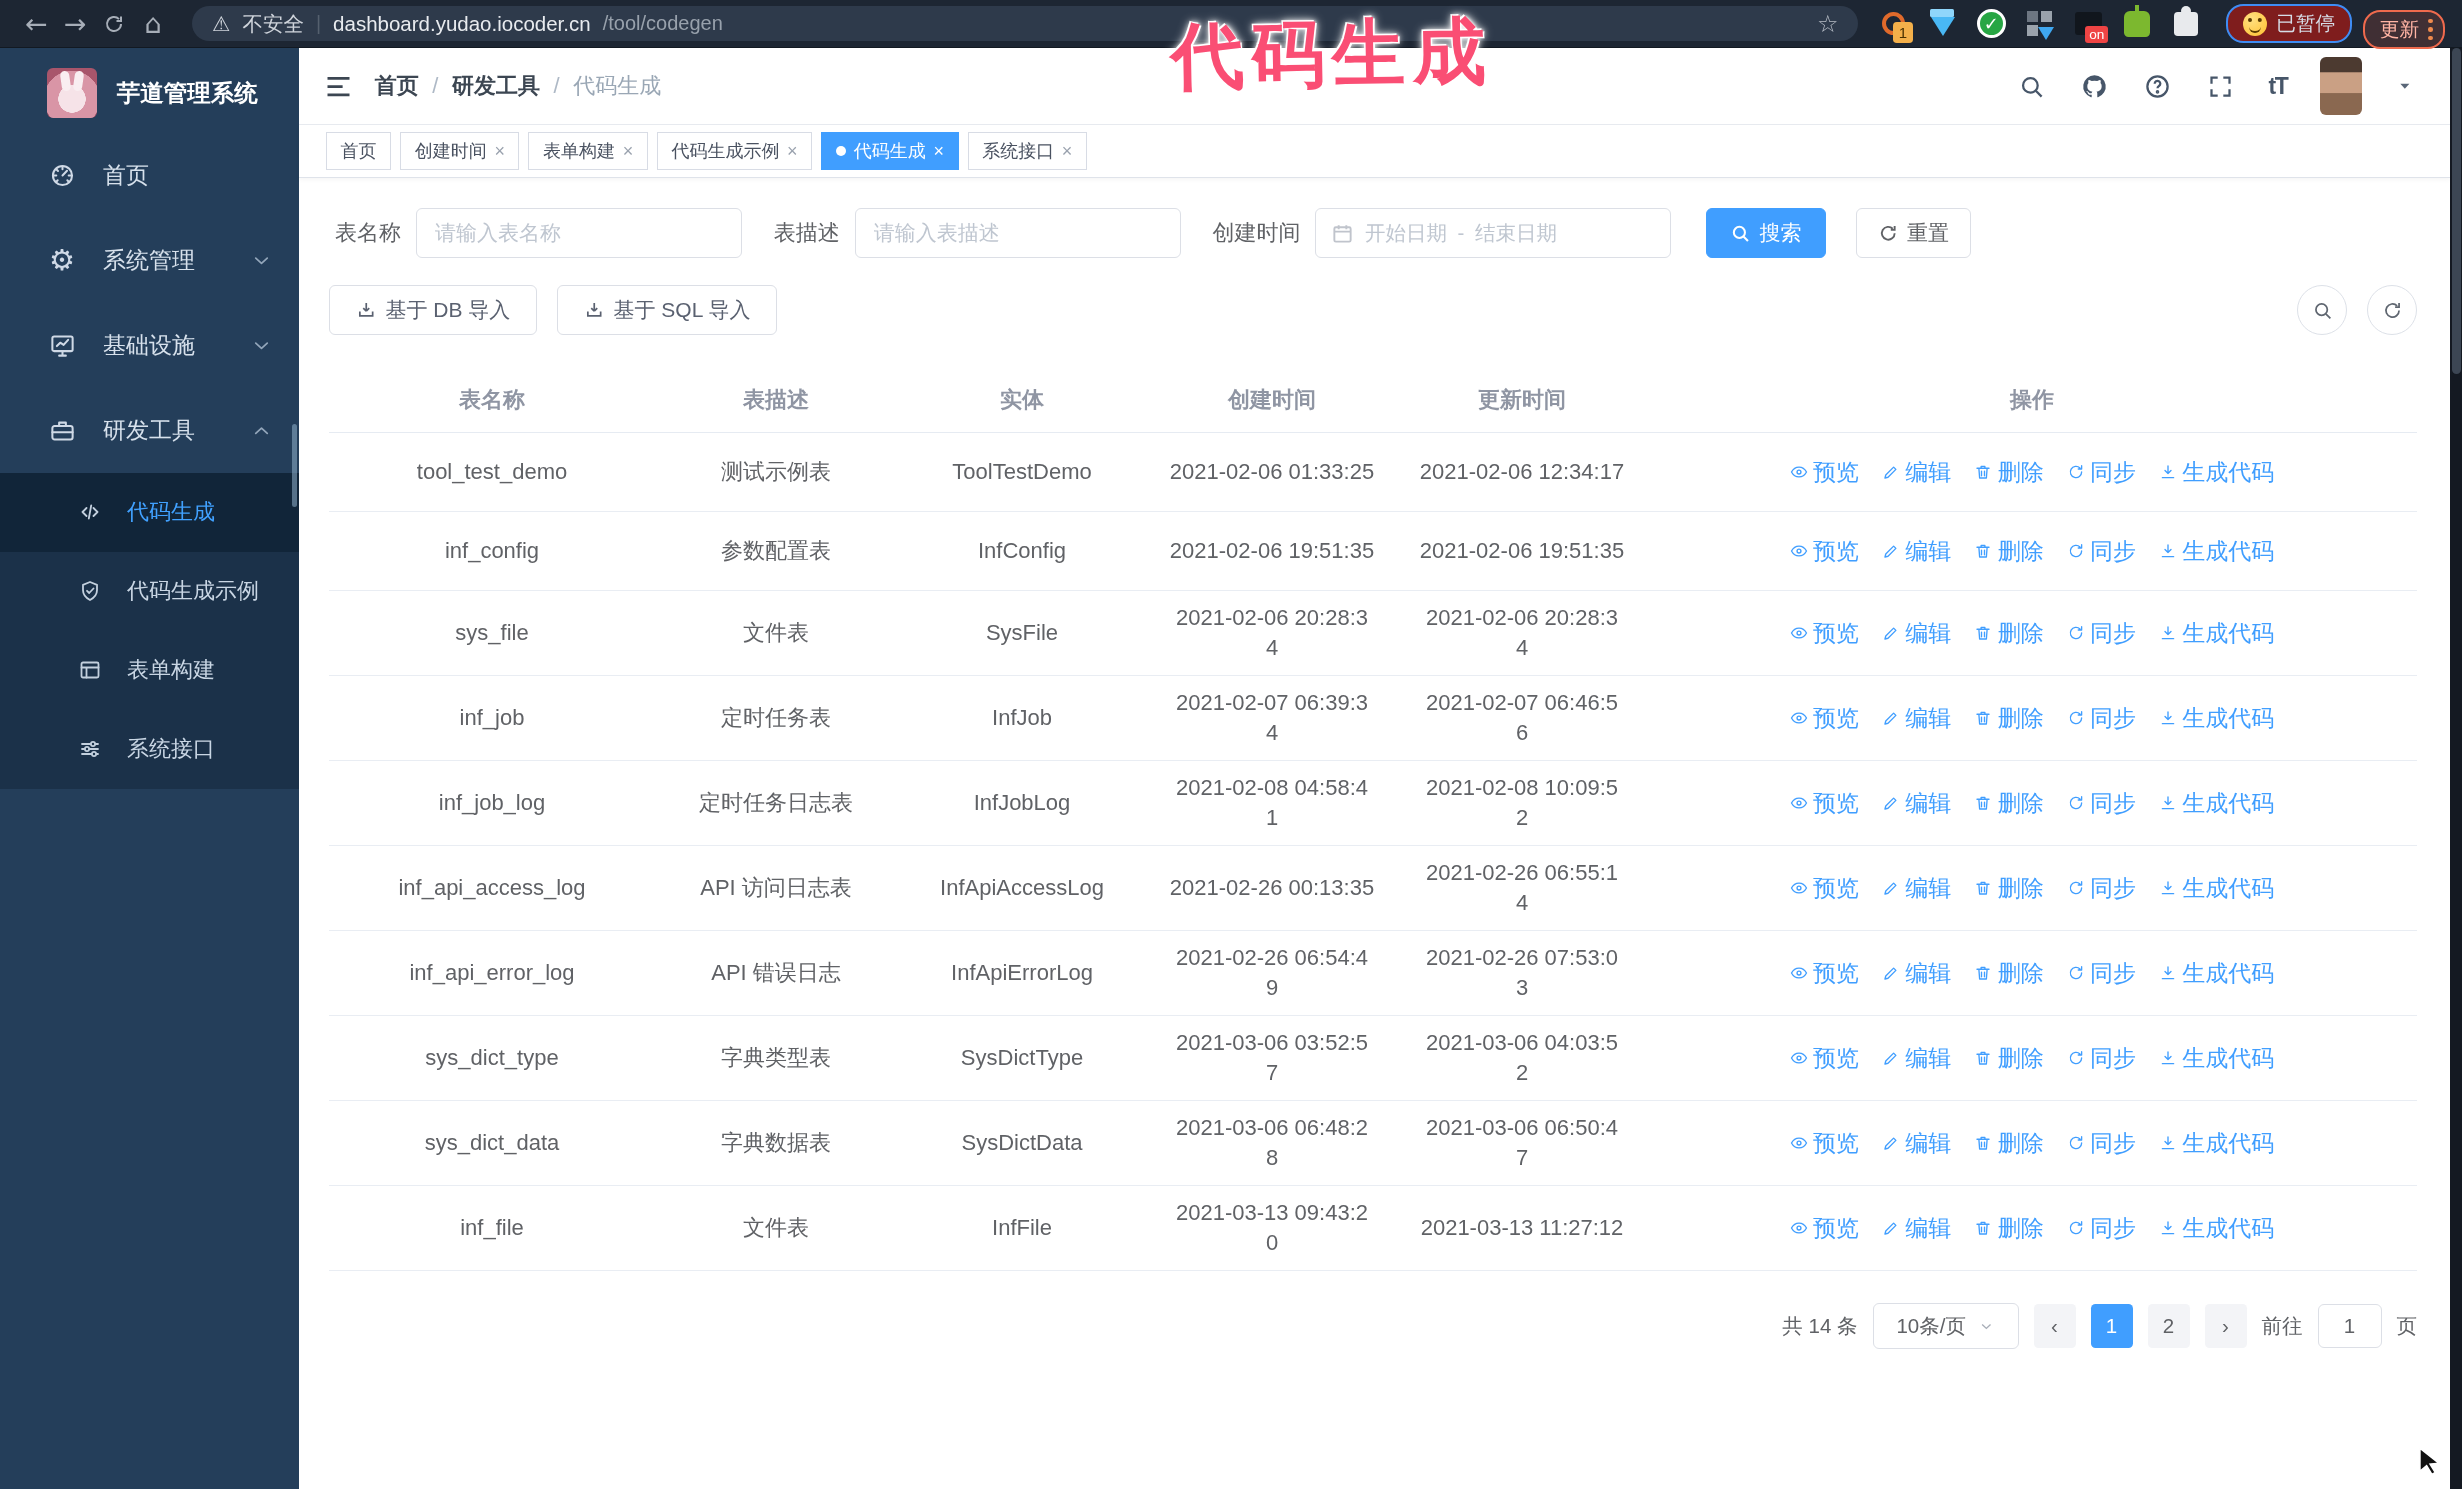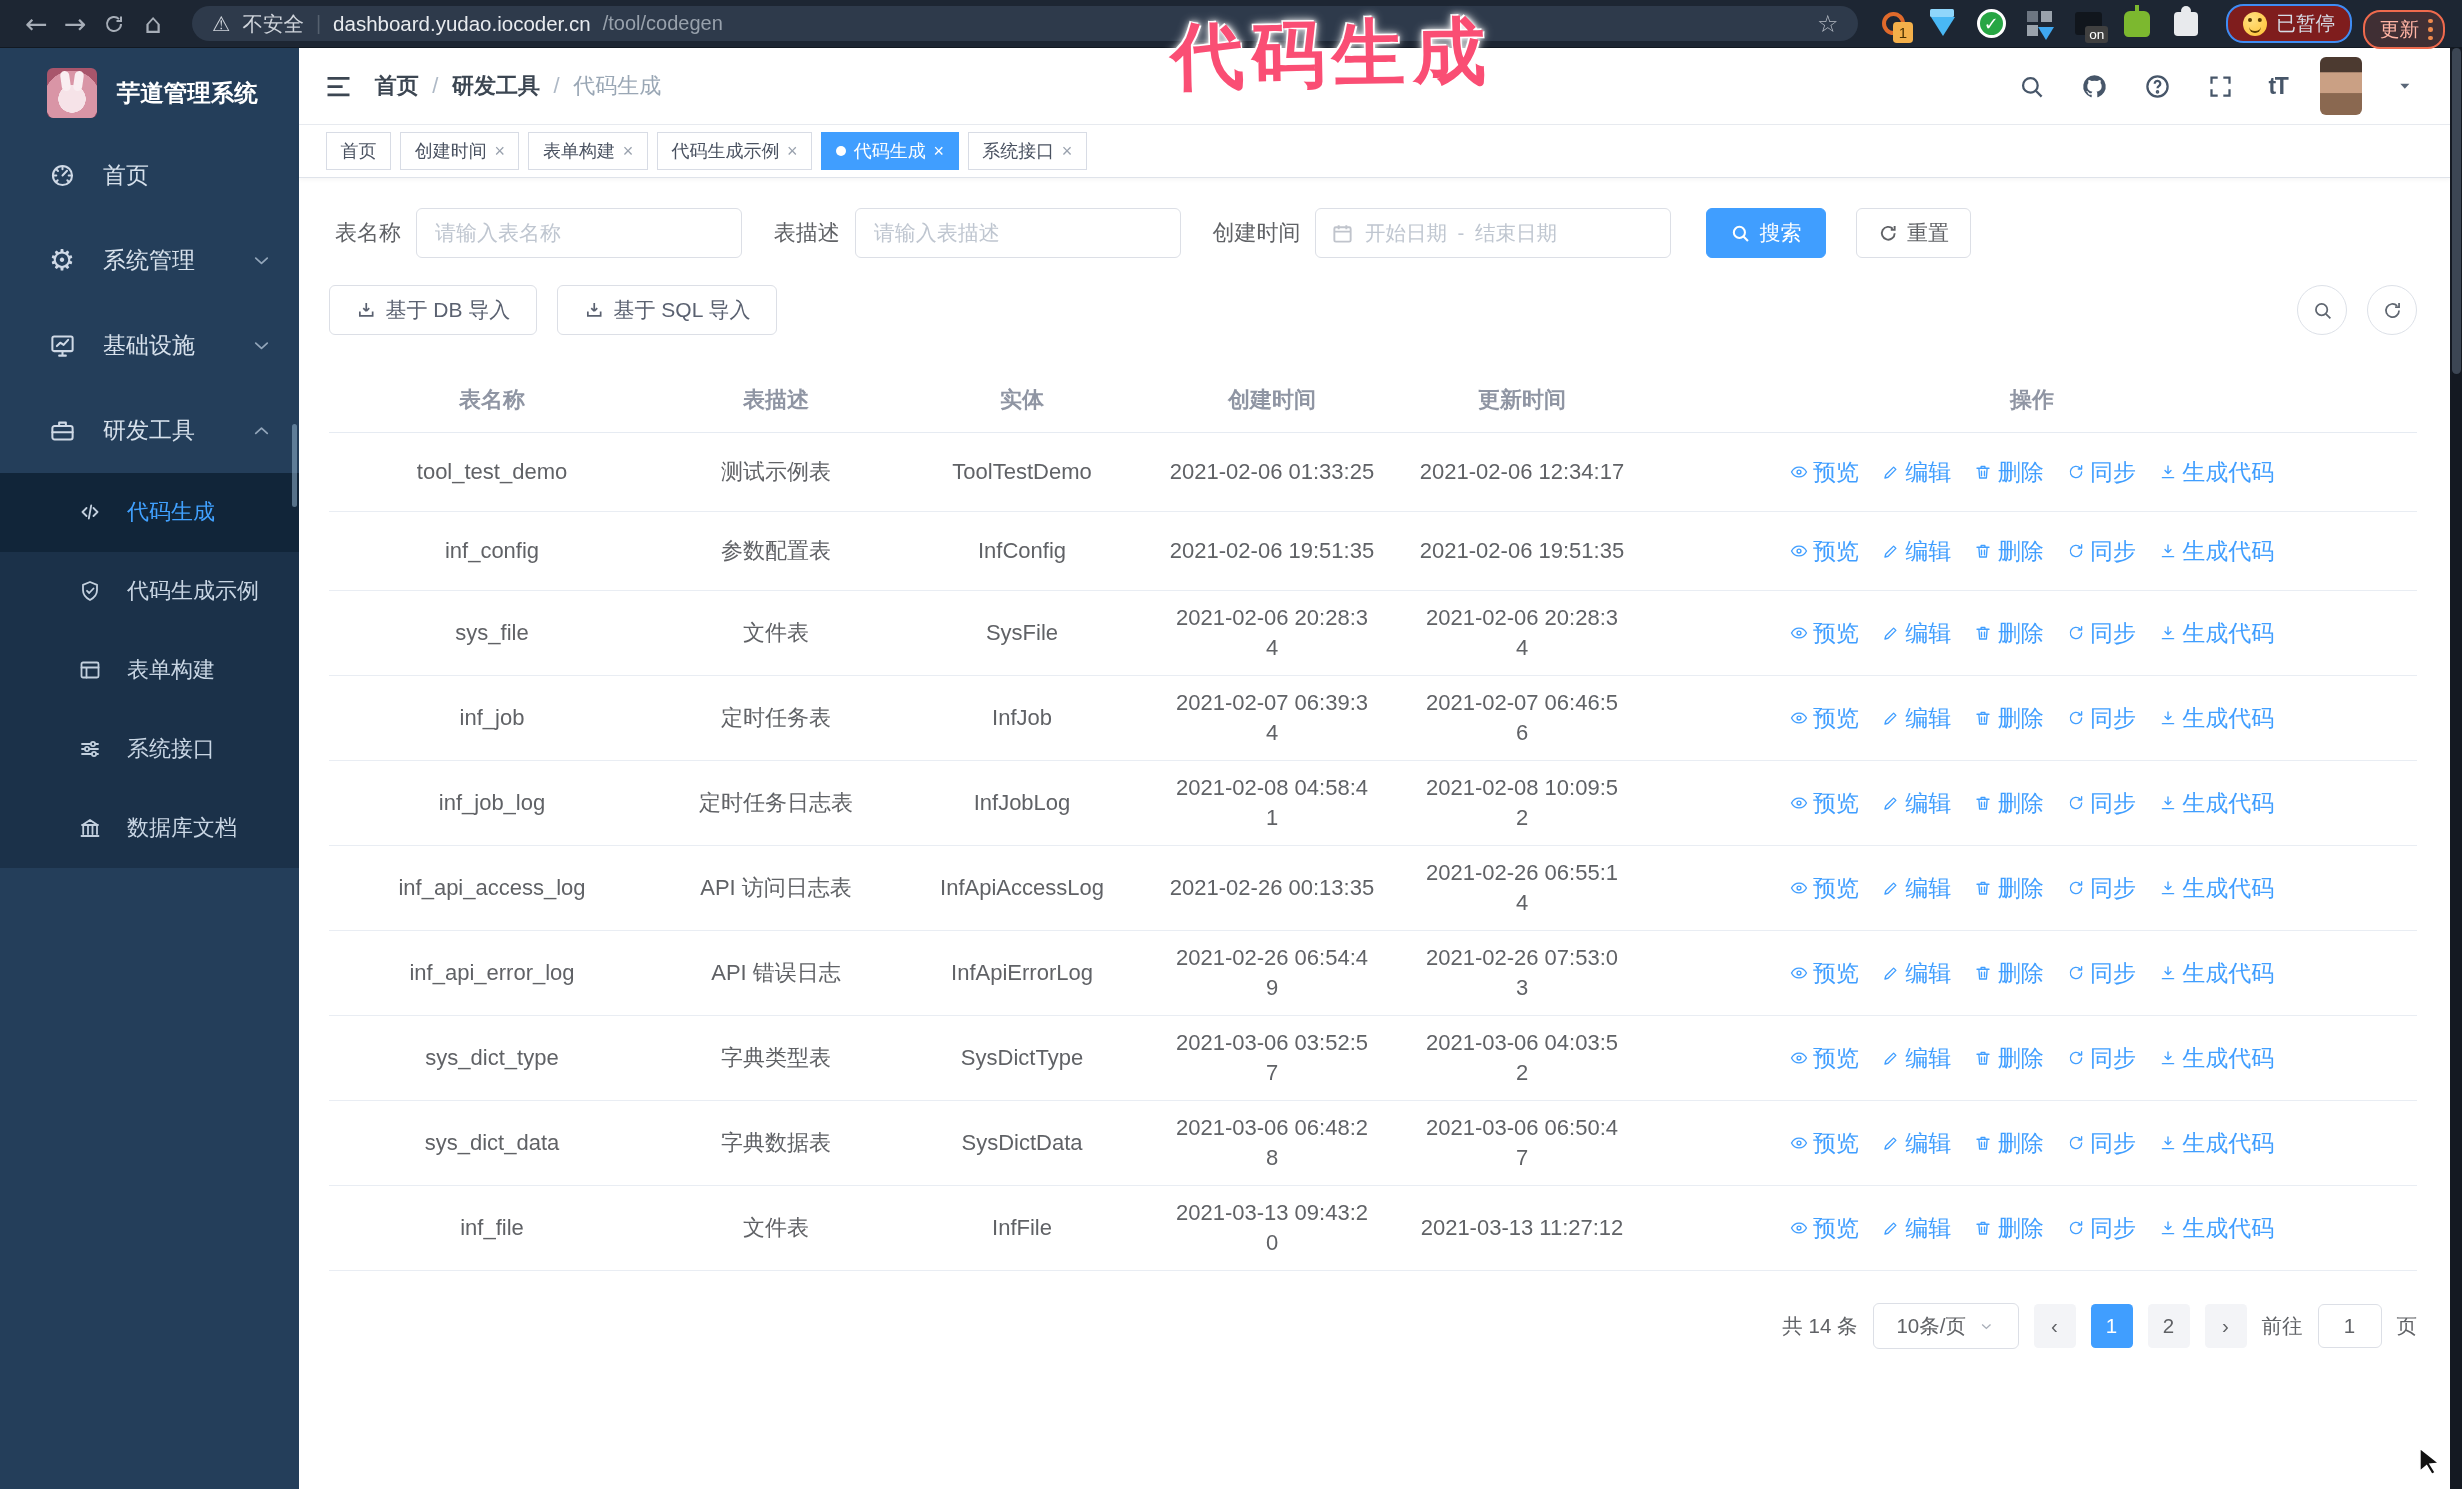--- a/index.html
+++ b/index.html
@@ -27,21 +27,21 @@
   .gem:before{content:"";position:absolute;top:1.5px;left:3.8px;width:24px;height:7.6px;background:#8fd6fb;border-radius:1.5px;}
   .ext-green{width:29px;height:29px;border-radius:50%;background:#27a644;border:3px solid #fff;box-sizing:border-box;
     color:#fff;font-size:18px;display:flex;align-items:center;justify-content:center;}
   .gridgem{width:26px;height:26px;background:
     linear-gradient(#6d7682,#6d7682) 0 0/11.4px 11.4px no-repeat,
     linear-gradient(#9aa2ac,#9aa2ac) 14.4px 0/11.4px 11.4px no-repeat,
     linear-gradient(#9aa2ac,#9aa2ac) 0 14.4px/11.4px 11.4px no-repeat;position:relative;}
   .gridgem:after{content:"";position:absolute;right:-1.5px;bottom:-3px;width:0;height:0;
     border-left:8.3px solid transparent;border-right:8.3px solid transparent;border-top:13.6px solid #3fa7f0;}
   .chip{width:27px;height:23px;background:#11161d;border-radius:3px;position:relative;}
-  .chip .on{position:absolute;right:-6px;bottom:-7.6px;background:#404040;color:#fff;font-size:13.6px;
+  .chip .on{position:absolute;right:-6px;bottom:-7.6px;background:#ef4444;color:#fff;font-size:13.6px;
     padding:0.8px 3.8px;border-radius:3px;}
   .bot{width:26px;height:26px;background:#7cb82f;border-radius:6px 6px 4.5px 4.5px;position:relative;}
   .bot:before{content:"";position:absolute;top:-6px;left:10.6px;width:3.8px;height:6px;background:#7cb82f;}
   .puzzle{width:24px;height:24px;background:#e8eaed;border-radius:3.8px;position:relative;}
   .puzzle:before{content:"";position:absolute;top:-6px;left:6.8px;width:10.6px;height:10.6px;border-radius:50%;background:#e8eaed;}
   .bpill{height:35px;border-radius:17.4px;display:flex;align-items:center;padding:0 15px;gap:9px;margin-left:10.6px;}
   .paused{border:2.3px solid #3f8cf3;background:#7f1d1d;}
   .paused .txt{color:#d6dde7;font-size:19.7px;}
   .update{border:2.3px solid #ef6a4d;background:#402f34;padding-right:10.6px;margin-top:12px;}
   .update .txt{color:#ffb4a4;font-size:19.7px;}
@@ -301,28 +301,20 @@
           <span class="s-icon">
             <svg viewBox="0 0 24 24" fill="none" stroke="currentColor" stroke-width="1.8" stroke-linecap="round" stroke-linejoin="round">
               <path d="M4 7h16M4 12h16M4 17h16"></path>
               <circle cx="15" cy="7" r="2.1" fill="#1b3149"></circle>
               <circle cx="9" cy="12" r="2.1" fill="#1b3149"></circle>
               <circle cx="16" cy="17" r="2.1" fill="#1b3149"></circle>
             </svg>
           </span>
           <span class="s-label">系统接口</span>
         </div>
-        <div class="s-item">
-          <span class="s-icon">
-            <svg viewBox="0 0 24 24" fill="none" stroke="currentColor" stroke-width="1.8" stroke-linecap="round" stroke-linejoin="round">
-              <path d="M4 9h16M5.2 9v9M10 9v9M14.5 9v9M19 9v9M3.5 20h17M4.5 9L12 4l7.5 5"></path>
-            </svg>
-          </span>
-          <span class="s-label">数据库文档</span>
-        </div>
       </div>
     <div class="side-thumb"></div>
   </div>
 
   <div class="main">
 
     <div class="topbar">
       <span class="hamb">
         <svg viewBox="0 0 24 24" fill="none" stroke="currentColor" stroke-width="2">
             <path d="M4 6h16M4 12h11M4 18h16"></path>

